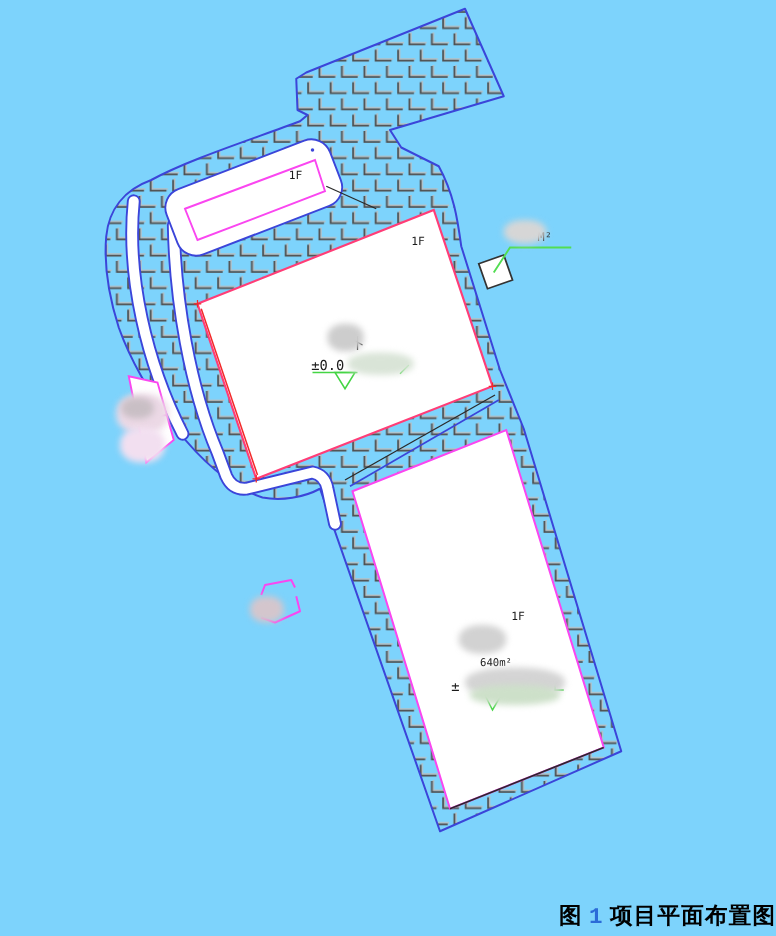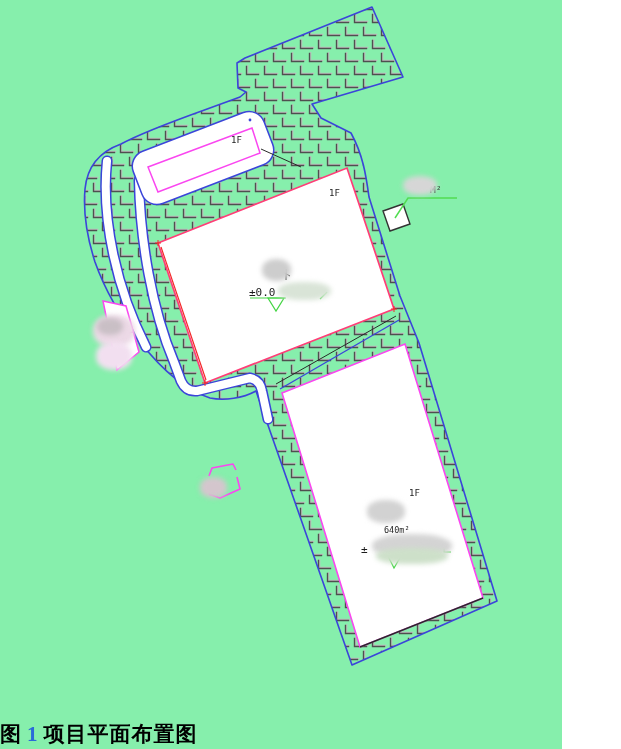--- a/index.html
+++ b/index.html
@@ -1,23 +1,23 @@
 <!DOCTYPE html>
 <html><head>
 <meta charset="utf-8">
 <style>
   html,body{margin:0;padding:0;background:#ffffff;}
-  #stage{position:relative;width:562px;height:749px;background:#86efac;overflow:hidden;
+  #stage{position:relative;width:621px;height:749px;background:#7dd3fc;overflow:hidden;
          font-family:"DejaVu Sans",sans-serif;}
   #plan-svg{position:absolute;left:0;top:0;}
   .blur{position:absolute;filter:blur(2.6px);border-radius:45%;pointer-events:none;}
   .cad-text{font-family:"DejaVu Sans Mono",monospace;fill:#1b1b1b;}
-  #caption{position:absolute;left:0;right:0;top:720px;text-align:left;
-           font-weight:bold;font-size:21px;color:#000;letter-spacing:1px;
-           font-family:Liberation Serif, serif;}
+  #caption{position:absolute;left:0;right:0;top:720px;text-align:right;
+           font-weight:bold;font-size:18px;color:#000;letter-spacing:1px;
+           font-family:Liberation Mono, monospace;}
   #caption .num{color:#2b6bd8;padding:0 5px;}
 </style>
 </head>
 <body>
 
 <div id="stage">
 
   <svg id="plan-svg" width="621" height="749" viewBox="0 0 621 749">
     <defs>
       <pattern id="hatchL" width="18" height="26" patternUnits="userSpaceOnUse">

